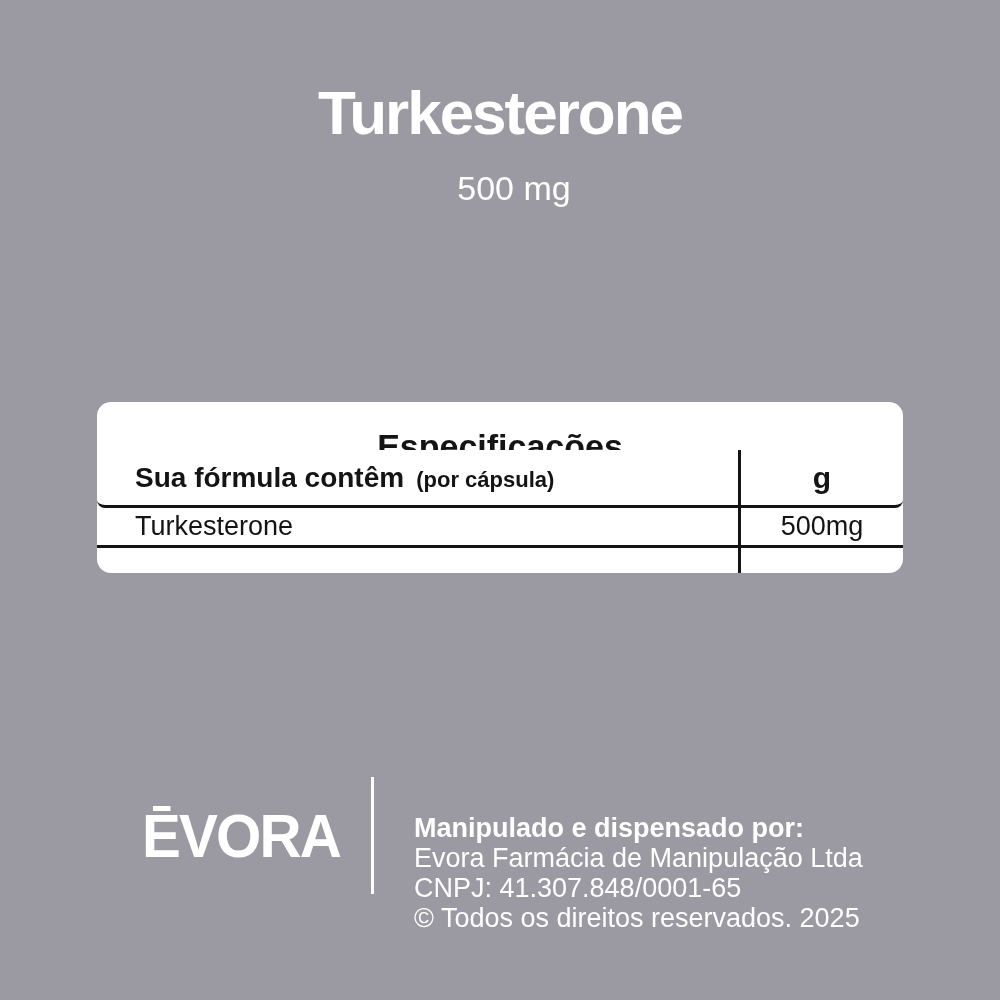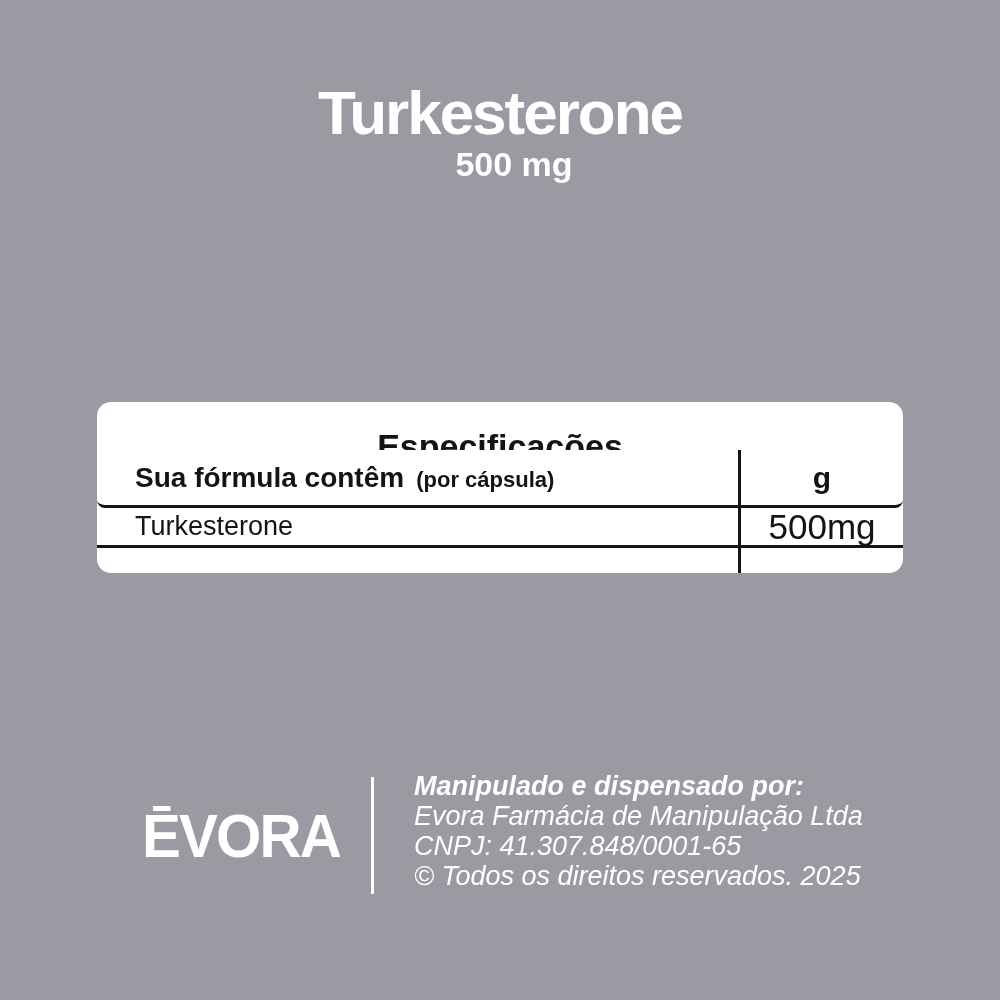--- a/index.html
+++ b/index.html
@@ -26,23 +26,23 @@
     text-align: center;
     color: var(--text_light);
   }
   .product-title {
     font-size: 62px;
     font-weight: bold;
     letter-spacing: -2px;
     line-height: 1.05;
   }
   .product-dosage {
-    margin-top: 0;
+    margin-top: 24px;
     font-size: 34px;
-    font-weight: bold;
+    font-weight: normal;
     letter-spacing: 0px;
     padding-left: 28px;
   }
 
   
   .spec-title-box {
     position: absolute;
     left: 97px;
     top: 354px;
     width: 806px;
@@ -89,21 +89,21 @@
     width: 162px;
     display: flex;
     align-items: center;
     justify-content: center;
   }
   .formula-line { display: flex; align-items: baseline; gap: 12px; }
   .formula-label { font-size: 28px; font-weight: bold; }
   .formula-note  { font-size: 22px; font-weight: bold; }
   .unit-label    { font-size: 30px; font-weight: bold; }
   .ingredient    { font-size: 27px; }
-  .amount        { font-size: 35px; }
+  .amount        { font-size: 27px; }
 
   
   .footer-logo {
     position: absolute;
     left: 142px;
     top: 800px;
     font-size: 62px;
     font-weight: bold;
     letter-spacing: -2px;
     color: var(--text_light);
@@ -115,23 +115,22 @@
     position: absolute;
     left: 371px;
     top: 777px;
     width: 3px;
     height: 117px;
     background: var(--text_light);
   }
   .footer-text {
     position: absolute;
     left: 414px;
-    top: 771px;
+    top: 813px;
     color: var(--text_light);
-    font-style: italic;
   }
   .ft-line { font-size: 27px; line-height: 30px; white-space: nowrap; }
   .ft-bold { font-weight: bold; }
 </style>
 </head>
 <body>
 
 <div class="label-canvas">
 
   <header class="title-block">

